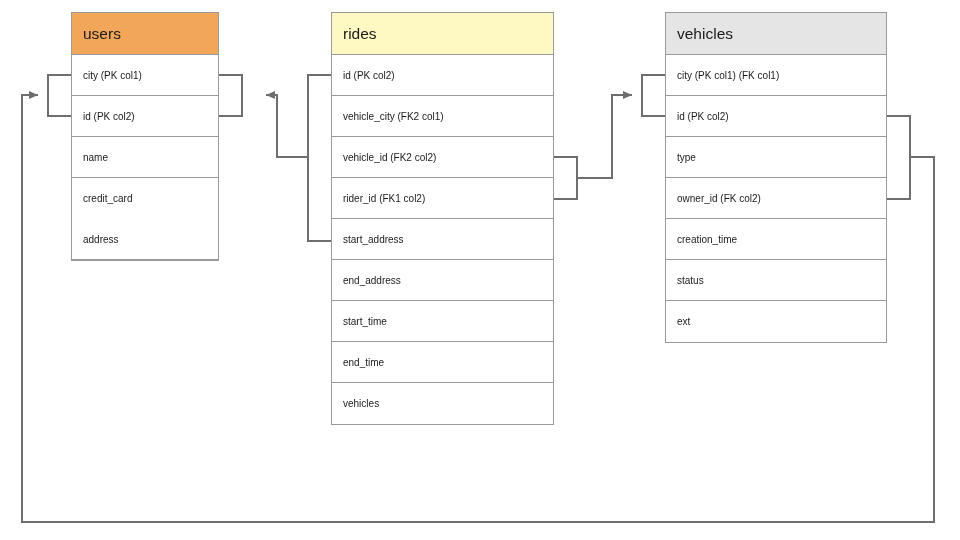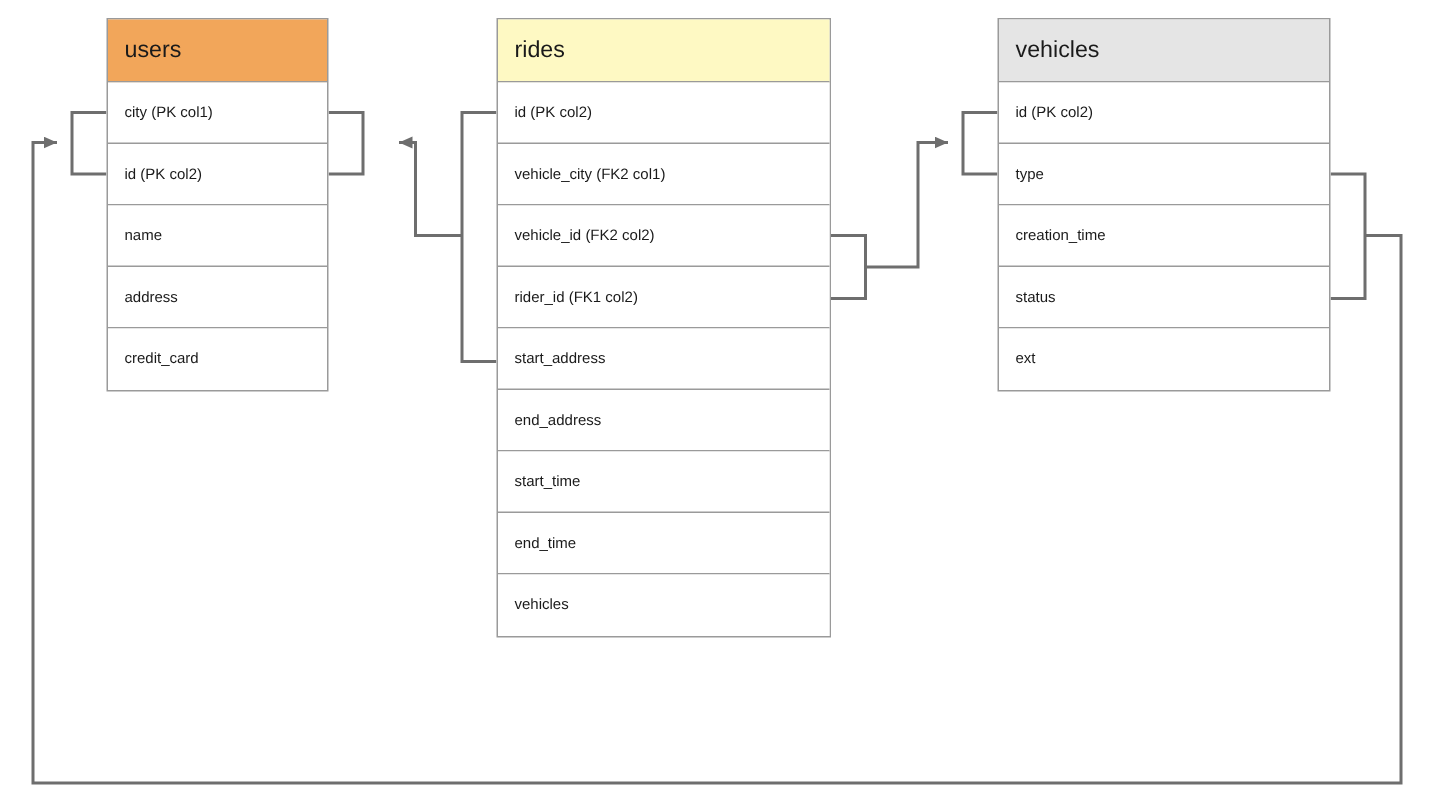--- a/index.html
+++ b/index.html
@@ -98,39 +98,41 @@
       <path d="M 910 157 L 934 157 L 934 522 L 22 522 L 22 95 L 38 95" marker-end="url(#arrowRight)"></path>
 
     </g>
   </svg>
 
   <div class="table-box" id="tbl-users" style="left:71px; top:12px; width:148px;">
     <div class="tbl-header" style="background:#f2a65a;">users</div>
     <div class="tbl-row">city (PK col1)</div>
     <div class="tbl-row">id (PK col2)</div>
     <div class="tbl-row">name</div>
+    <div class="tbl-row last">credit_card</div>
     <div class="tbl-row">address</div>
-    <div class="tbl-row last">credit_card</div>
   </div>
 
   <div class="table-box" id="tbl-rides" style="left:331px; top:12px; width:223px;">
     <div class="tbl-header" style="background:#fef9c3;">rides</div>
     <div class="tbl-row">id (PK col2)</div>
     <div class="tbl-row">vehicle_city (FK2 col1)</div>
     <div class="tbl-row">vehicle_id (FK2 col2)</div>
     <div class="tbl-row">rider_id (FK1 col2)</div>
     <div class="tbl-row">start_address</div>
     <div class="tbl-row">end_address</div>
     <div class="tbl-row">start_time</div>
     <div class="tbl-row">end_time</div>
     <div class="tbl-row last">vehicles</div>
   </div>
 
   <div class="table-box" id="tbl-vehicles" style="left:665px; top:12px; width:222px;">
     <div class="tbl-header" style="background:#e5e5e5;">vehicles</div>
+    <div class="tbl-row">city (PK col1) (FK col1)</div>
     <div class="tbl-row">id (PK col2)</div>
     <div class="tbl-row">type</div>
+    <div class="tbl-row">owner_id (FK col2)</div>
     <div class="tbl-row">creation_time</div>
     <div class="tbl-row">status</div>
     <div class="tbl-row last">ext</div>
   </div>
 
 </div>
 
 </body></html>

